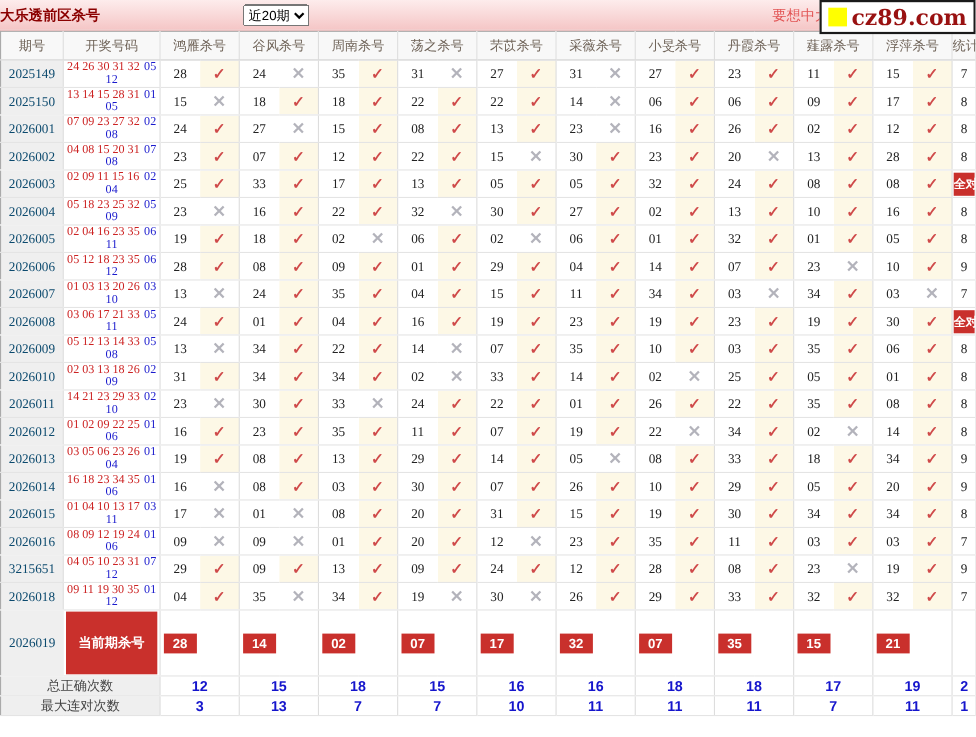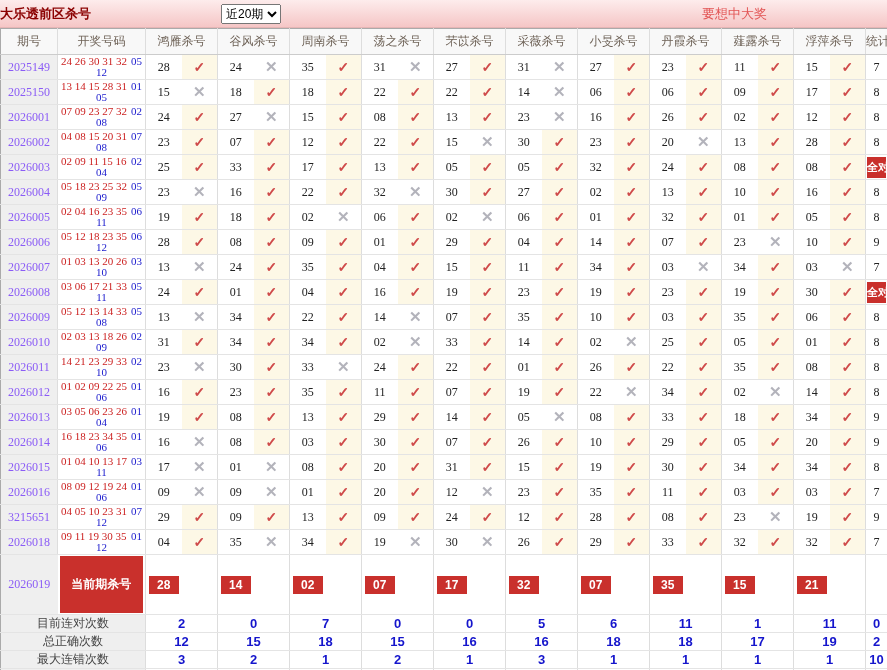--- a/index.html
+++ b/index.html
@@ -22,21 +22,21 @@
 
   
   table { border-collapse: collapse; table-layout: fixed; width: 887px;
     border: 1px solid #aaa; }
   th, td { border-bottom: 1px solid #e4e4e4; text-align: center; overflow: hidden; white-space: nowrap; }
   thead th { height: 26px; background:#f8f8f8; color:#6e6257; font-weight:normal;
     font-size:12px; border-bottom:1px solid #ccc; border-left:1px solid #ddd; }
   thead th:first-child { border-left:none; }
 
   tr.data-row { height: 24px; }
-  td.period { background:#efefef; font-family:"Liberation Serif",serif; font-size:12px; color:#8b5cf6; }
+  td.period { background:#efefef; font-family:"Liberation Serif",serif; font-size:12px; color:#0c4a6e; }
   td.numbers { font-family:"Liberation Serif",serif; font-size:11px; line-height:11px;
     padding:1px 3px; border-left:1px solid #ddd; }
   .numbers .l1 { display:flex; justify-content:space-between; }
   .numbers .front { color:#cc2222; letter-spacing:0px; }
   .numbers .back { color:#1a1acd; }
   td.knum { font-family:"Liberation Serif",serif; font-size:12px; color:#222;
     border-left:1px solid #ddd; }
   td.kmark { font-size:14px; }
   td.kmark.ok { background:#fdf8e6; color:#cf4a4a; font-weight:bold; }
   td.kmark.bad { background:#fff; color:#b3b3bb; font-weight:bold; font-size:15px; }
@@ -59,20 +59,24 @@
 </style>
 </head>
 <body>
 
 <div class="titlebar">
   <span class="main-title">大乐透前区杀号</span>
   <select class="range-select">
     <option>近20期</option>
   </select>
   <span class="promo">要想中大奖</span>
+  <div class="sitelogo">
+    <span class="sq"></span>
+    <span class="lg-text">cz89.com</span>
+  </div>
 </div>
 
 <table id="kill-table">
   <colgroup id="cols">
       <col style="width: 57px;">
       <col style="width: 88px;">
       <col style="width: 36px;">
       <col style="width: 36px;">
       <col style="width: 36px;">
       <col style="width: 36px;">
@@ -757,60 +761,32 @@
         <td class="kmark"></td>
         <td class="knum"><span class="cur-badge">35</span></td>
         <td class="kmark"></td>
         <td class="knum"><span class="cur-badge">15</span></td>
         <td class="kmark"></td>
         <td class="knum"><span class="cur-badge">21</span></td>
         <td class="kmark"></td>
         <td class="stat"></td>
       </tr>
       <tr class="footer-row">
-        <td class="flabel" colspan="2">目前连对次数</td>
-        <td class="fval" colspan="2">2</td>
-        <td class="fval" colspan="2">0</td>
-        <td class="fval" colspan="2">7</td>
-        <td class="fval" colspan="2">0</td>
-        <td class="fval" colspan="2">0</td>
-        <td class="fval" colspan="2">5</td>
-        <td class="fval" colspan="2">6</td>
-        <td class="fval" colspan="2">11</td>
-        <td class="fval" colspan="2">1</td>
-        <td class="fval" colspan="2">11</td>
-        <td class="fval">0</td>
-      </tr>
-      <tr class="footer-row">
         <td class="flabel" colspan="2">总正确次数</td>
         <td class="fval" colspan="2">12</td>
         <td class="fval" colspan="2">15</td>
         <td class="fval" colspan="2">18</td>
         <td class="fval" colspan="2">15</td>
         <td class="fval" colspan="2">16</td>
         <td class="fval" colspan="2">16</td>
         <td class="fval" colspan="2">18</td>
         <td class="fval" colspan="2">18</td>
         <td class="fval" colspan="2">17</td>
         <td class="fval" colspan="2">19</td>
         <td class="fval">2</td>
-      </tr>
-      <tr class="footer-row">
-        <td class="flabel" colspan="2">最大连错次数</td>
-        <td class="fval" colspan="2">3</td>
-        <td class="fval" colspan="2">2</td>
-        <td class="fval" colspan="2">1</td>
-        <td class="fval" colspan="2">2</td>
-        <td class="fval" colspan="2">1</td>
-        <td class="fval" colspan="2">3</td>
-        <td class="fval" colspan="2">1</td>
-        <td class="fval" colspan="2">1</td>
-        <td class="fval" colspan="2">1</td>
-        <td class="fval" colspan="2">1</td>
-        <td class="fval">10</td>
       </tr>
       <tr class="footer-row">
         <td class="flabel" colspan="2">最大连对次数</td>
         <td class="fval" colspan="2">3</td>
         <td class="fval" colspan="2">13</td>
         <td class="fval" colspan="2">7</td>
         <td class="fval" colspan="2">7</td>
         <td class="fval" colspan="2">10</td>
         <td class="fval" colspan="2">11</td>
         <td class="fval" colspan="2">11</td>

